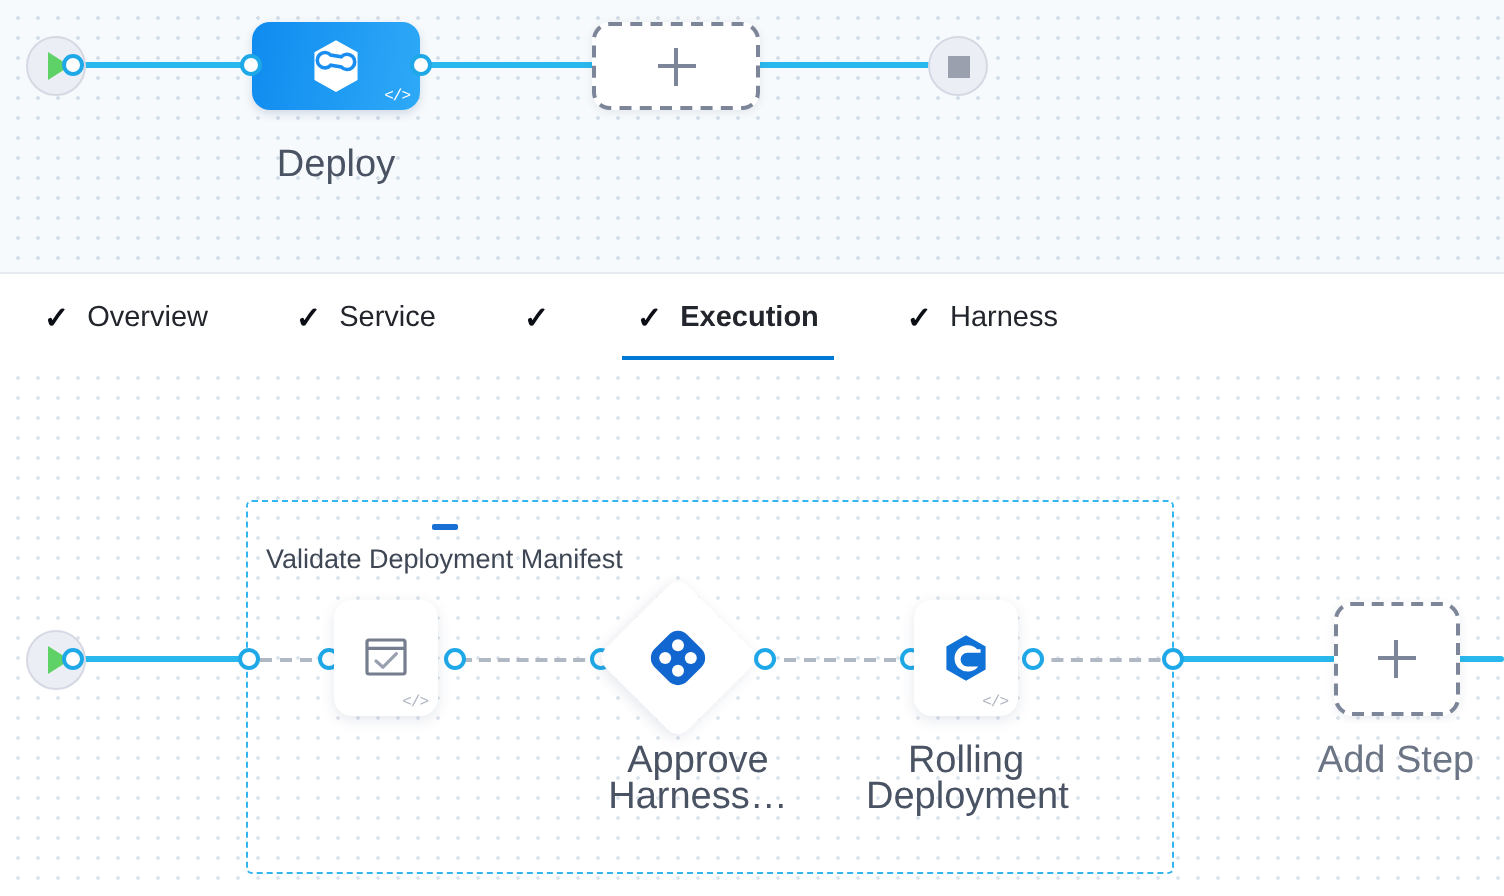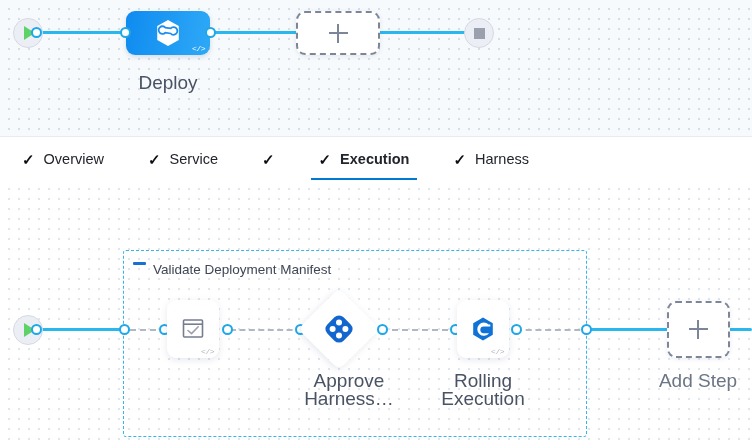--- a/index.html
+++ b/index.html
@@ -129,23 +129,24 @@
   
   .step-group {
     position: absolute;
     border: 1.5px dashed #34b5f0;
     border-radius: 3px;
     background: transparent;
     box-sizing: border-box;
   }
   .group-title {
     position: absolute;
-    display: flex; gap: 7px;
+    display: flex; align-items: center; gap: 7px;
     font-size: 13.5px; color: #3f4755;
     white-space: nowrap;
+    flex-direction: column;
   }
   .collapse-dash {
     width: 13px; height: 2.5px; background: #1a6fd4; border-radius: 1px;
   }
 
   
   .step-node {
     position: absolute;
     width: 52px; height: 58px;
     background: #ffffff;
@@ -284,21 +285,21 @@
     </div>
     <div class="node-label" style="left:304px; top:192px; width:90px;">Approve Harness…</div>
 
     <div class="step-node" style="left:457px; top:120px;">
       <svg class="icon-svg" width="28" height="28" viewBox="0 0 28 28">
         <path d="M14 2.6 L23.8 8.3 L23.8 19.7 L14 25.4 L4.2 19.7 L4.2 8.3 Z" fill="#1072d6"></path>
         <path d="M19.6 9.6 a6.6 6.6 0 1 0 0.5 8.6 l-5.4 0 a3.4 3.4 0 1 1 0 -6.8 l6.6 0 0 -1.8 Z" fill="#ffffff"></path>
       </svg>
       <span class="code-badge gray">&lt;/&gt;</span>
     </div>
-    <div class="node-label" style="left:433px; top:192px; width:100px;">Rolling Execution</div>
+    <div class="node-label" style="left:433px; top:192px; width:100px;">Rolling Deployment</div>
 
     <div class="add-node" style="left:667px; top:121px; width:63px; height:57px;">
       <div class="plus"></div>
     </div>
     <div class="node-label muted" style="left:648px; top:192px; width:100px;">Add Step</div>
   </div>
 
 </div>
 
 </body></html>

